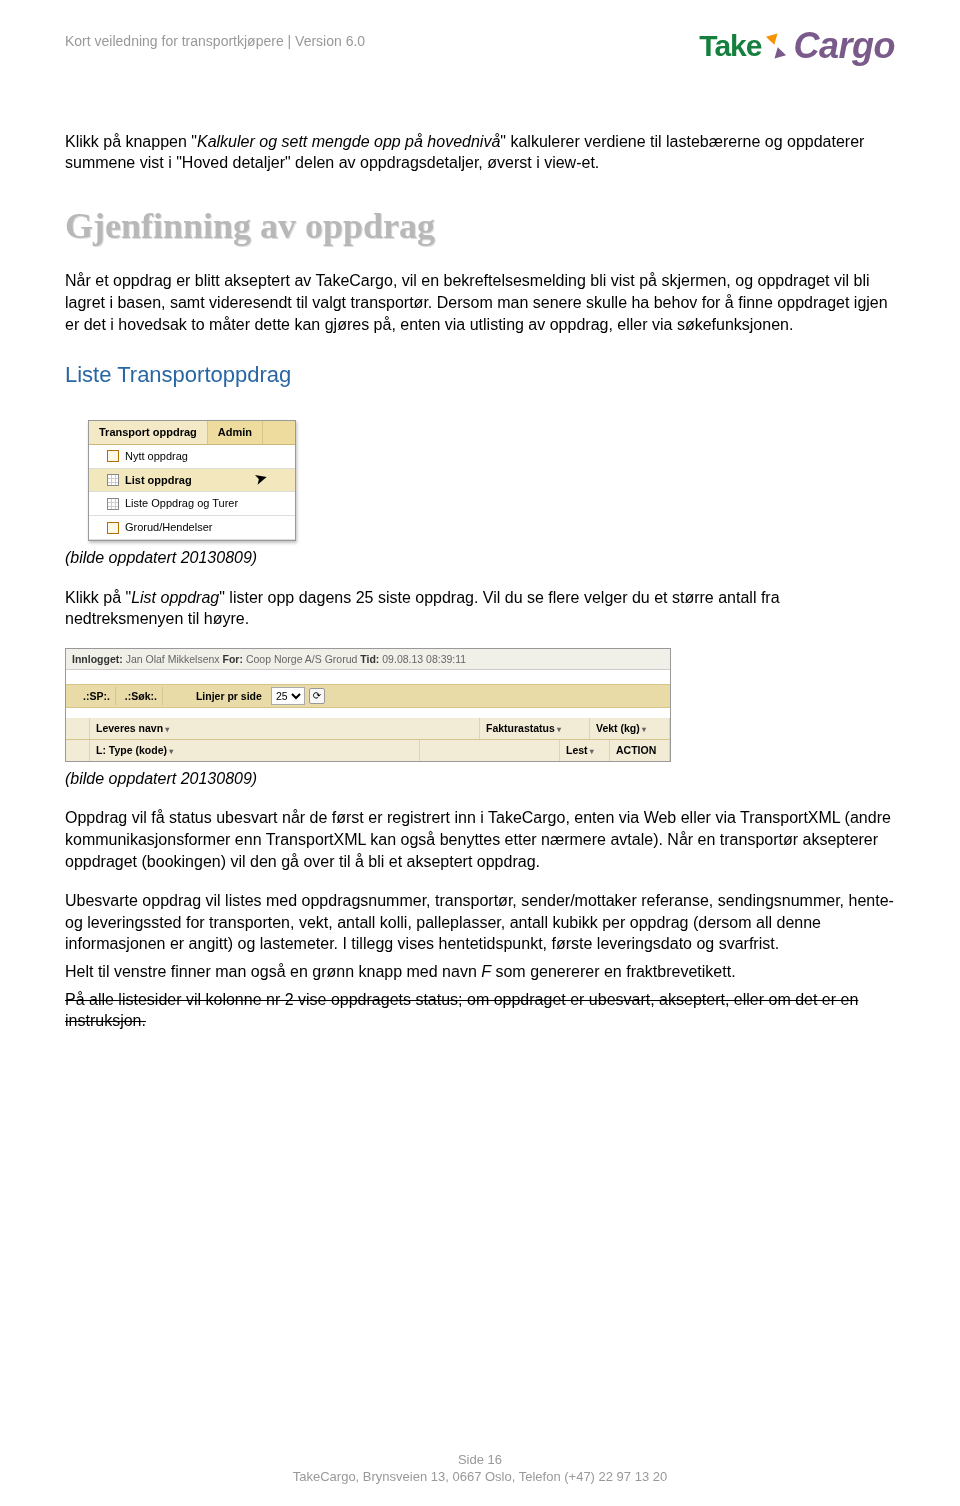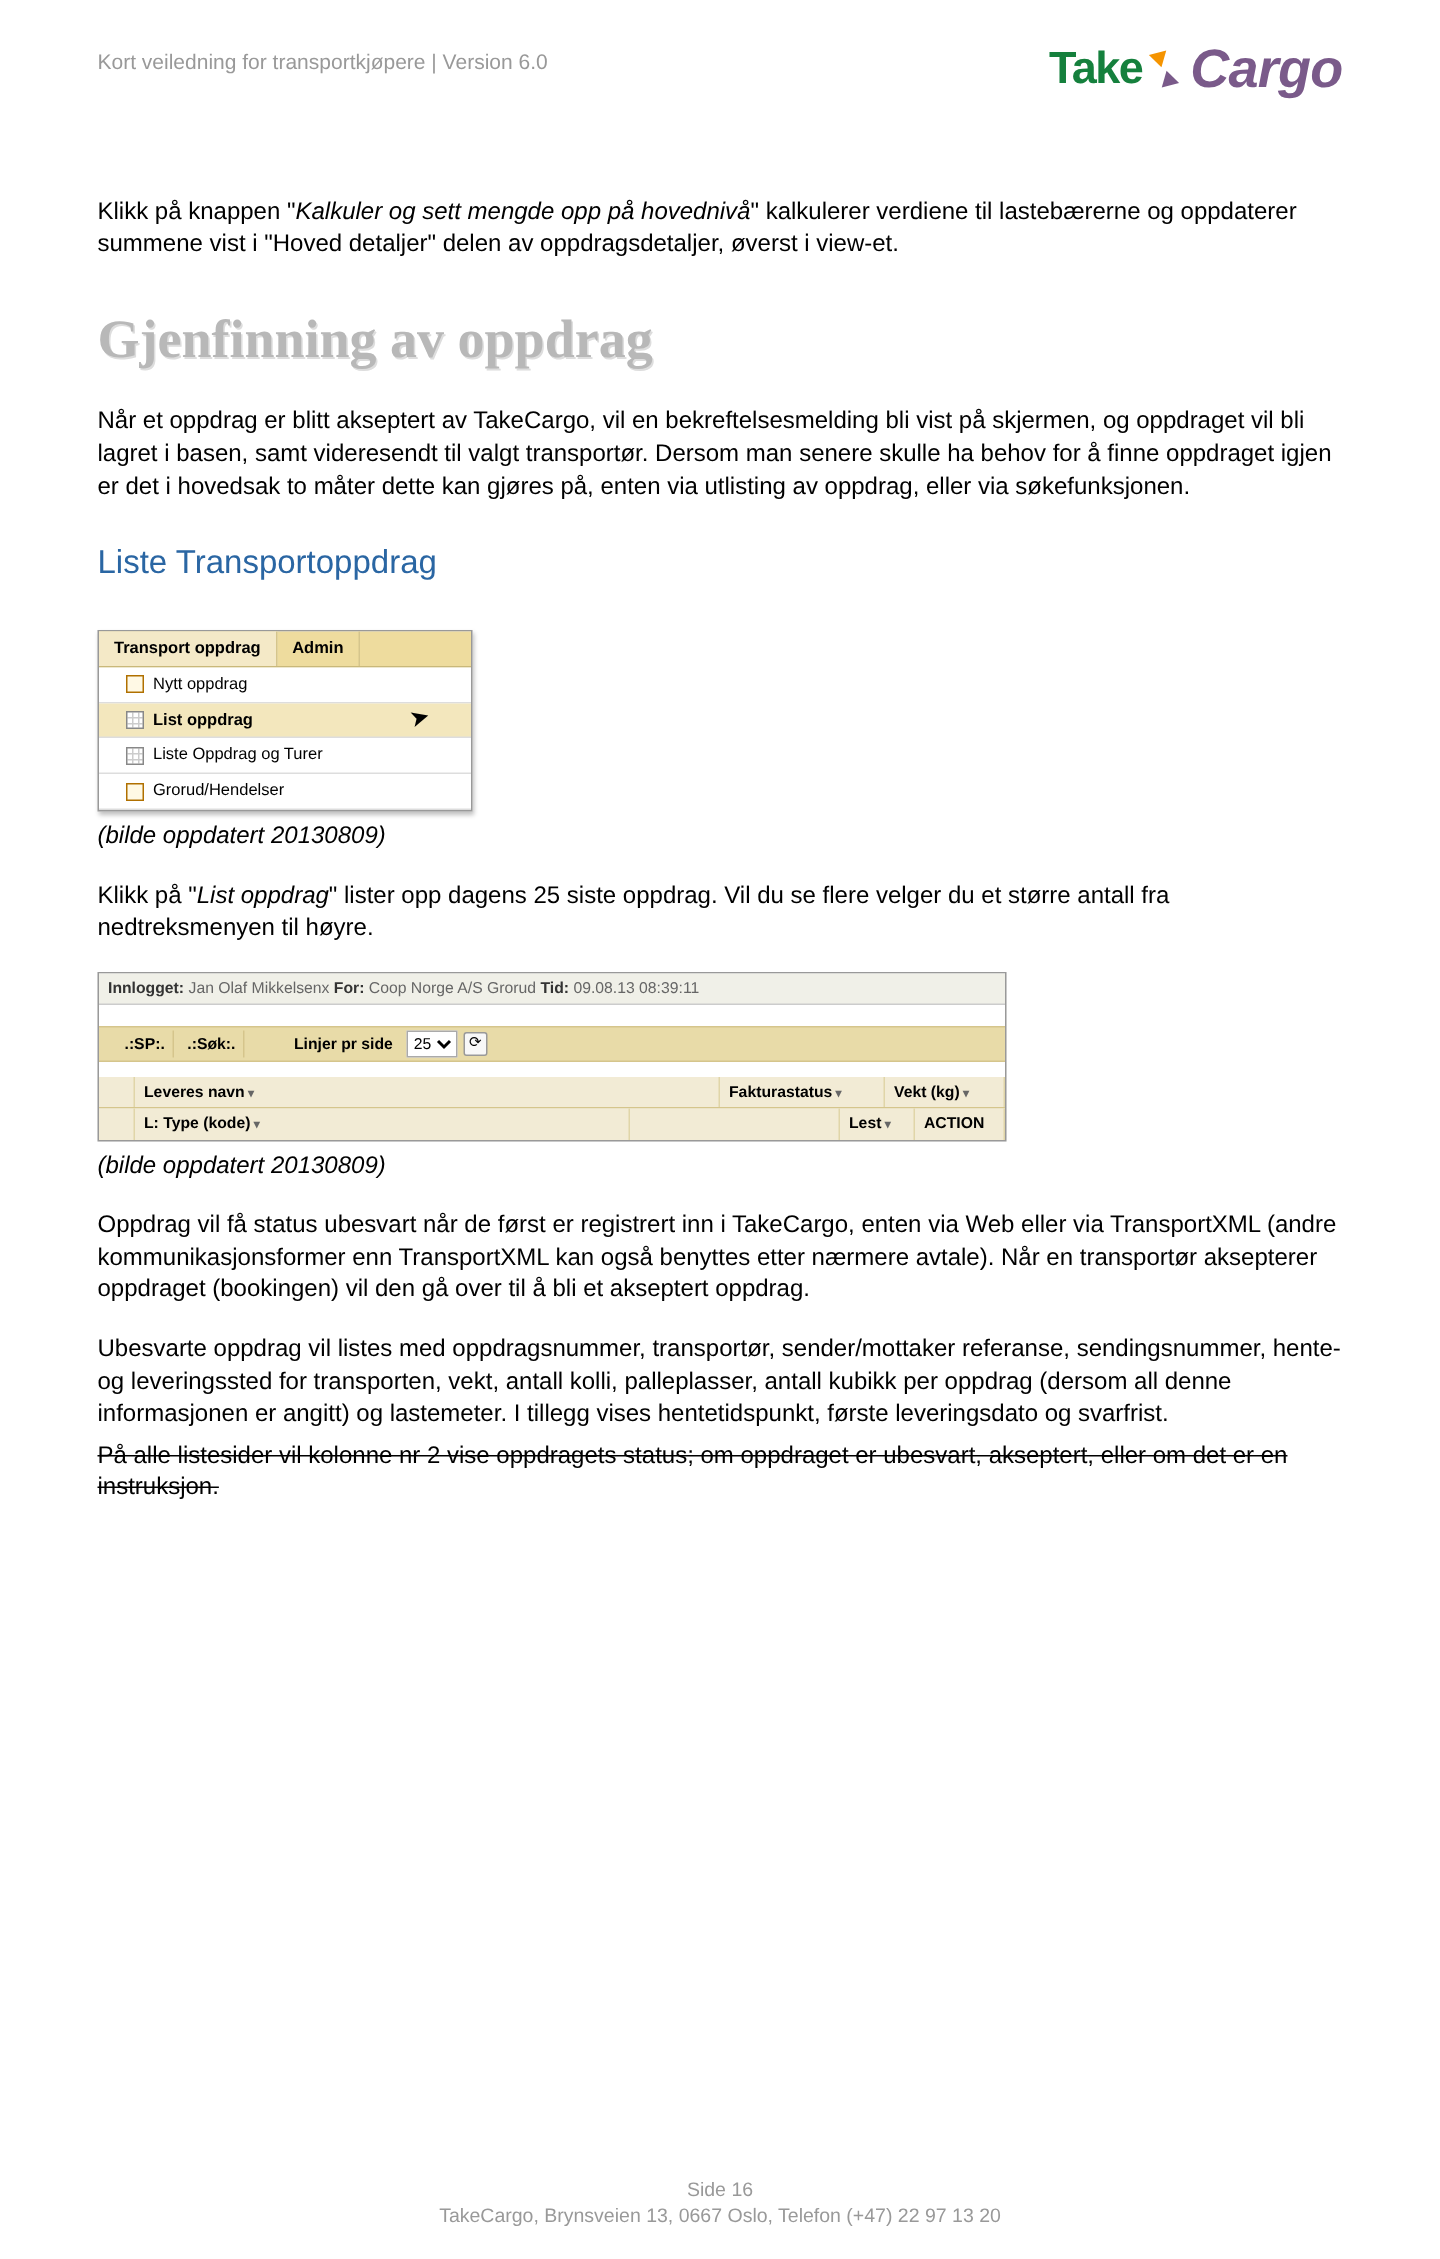--- a/index.html
+++ b/index.html
@@ -71,22 +71,23 @@
     margin: 25px 0 30px 0;
     font-family: Arial, sans-serif;
   }
   .screenshot {
     border: 1px solid #999;
     background: #f4f4f4;
     font-size: 11px;
     margin-bottom: 4px;
   }
   .menu-shot {
-    width: 250px;
+    width: 208px;
     box-shadow: 1px 2px 3px rgba(0,0,0,0.25);
+    margin-left: 23px;
   }
   .tab-bar {
     display: flex;
     background: #eedc9e;
     border-bottom: 1px solid #c9b87a;
     font-weight: bold;
     font-size: 11px;
   }
   .tab-bar .tab {
     padding: 4px 10px;
@@ -297,20 +298,23 @@
       <div class="hcell sortable" style="flex:0 0 50px">Lest</div>
       <div class="hcell" style="flex:0 0 60px">ACTION</div>
     </div>
   </div>
 
   <p class="caption">(bilde oppdatert 20130809)</p>
 
   <p class="para">Oppdrag vil få status ubesvart når de først er registrert inn i TakeCargo, enten via Web eller via TransportXML (andre kommunikasjonsformer enn TransportXML kan også benyttes etter nærmere avtale). Når en transportør aksepterer oppdraget (bookingen) vil den gå over til å bli et akseptert oppdrag.</p>
 
   <p class="para-tight">Ubesvarte oppdrag vil listes med oppdragsnummer, transportør, sender/mottaker referanse, sendingsnummer, hente- og leveringssted for transporten, vekt, antall kolli, palleplasser, antall kubikk per oppdrag (dersom all denne informasjonen er angitt) og lastemeter. I tillegg vises hentetidspunkt, første leveringsdato og svarfrist.</p>
+  <p class="para-tight">
+    <span>Helt til venstre finner man også en grønn knapp med navn </span><span class="italic">F</span><span> som genererer en fraktbrevetikett.</span>
+  </p>
   <p class="para strike">På alle listesider vil kolonne nr 2 vise oppdragets status; om oppdraget er ubesvart, akseptert, eller om det er en instruksjon.</p>
 
 </div>
 
 <div class="page-footer">
   <div>Side 16</div>
   <div>TakeCargo, Brynsveien 13, 0667 Oslo, Telefon (+47)  22 97 13 20</div>
 </div>
 
 </body></html>

